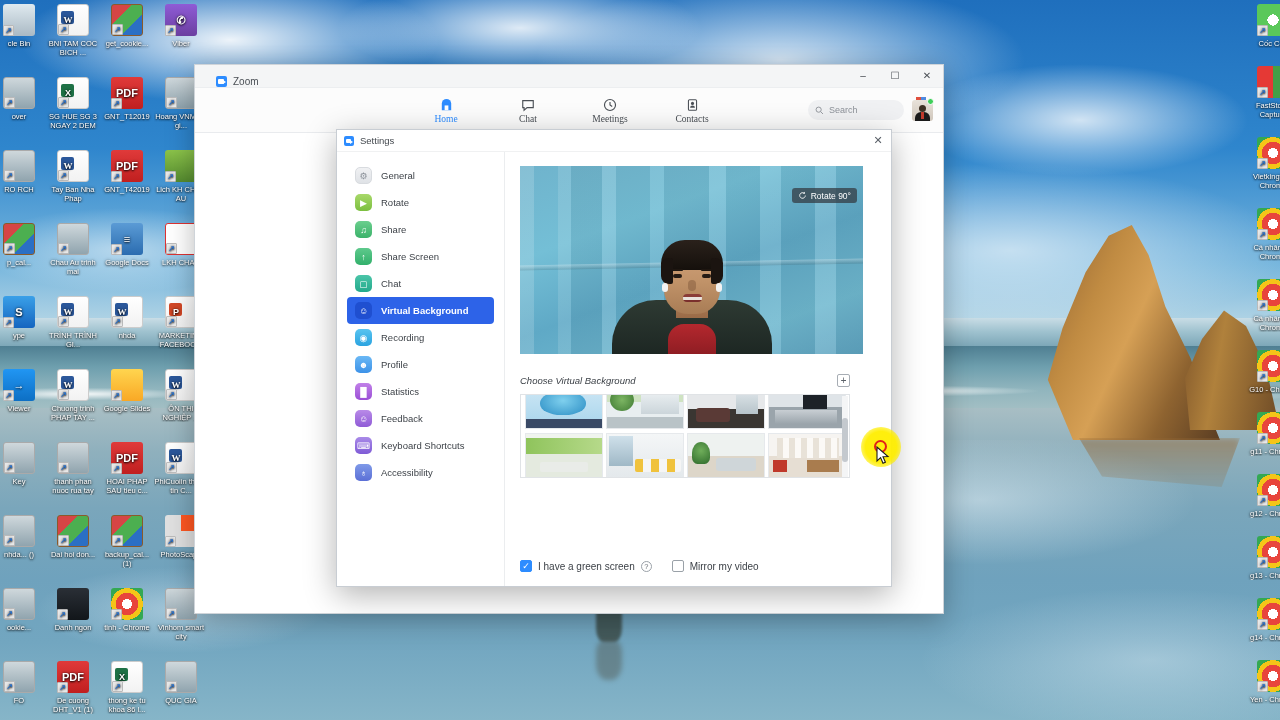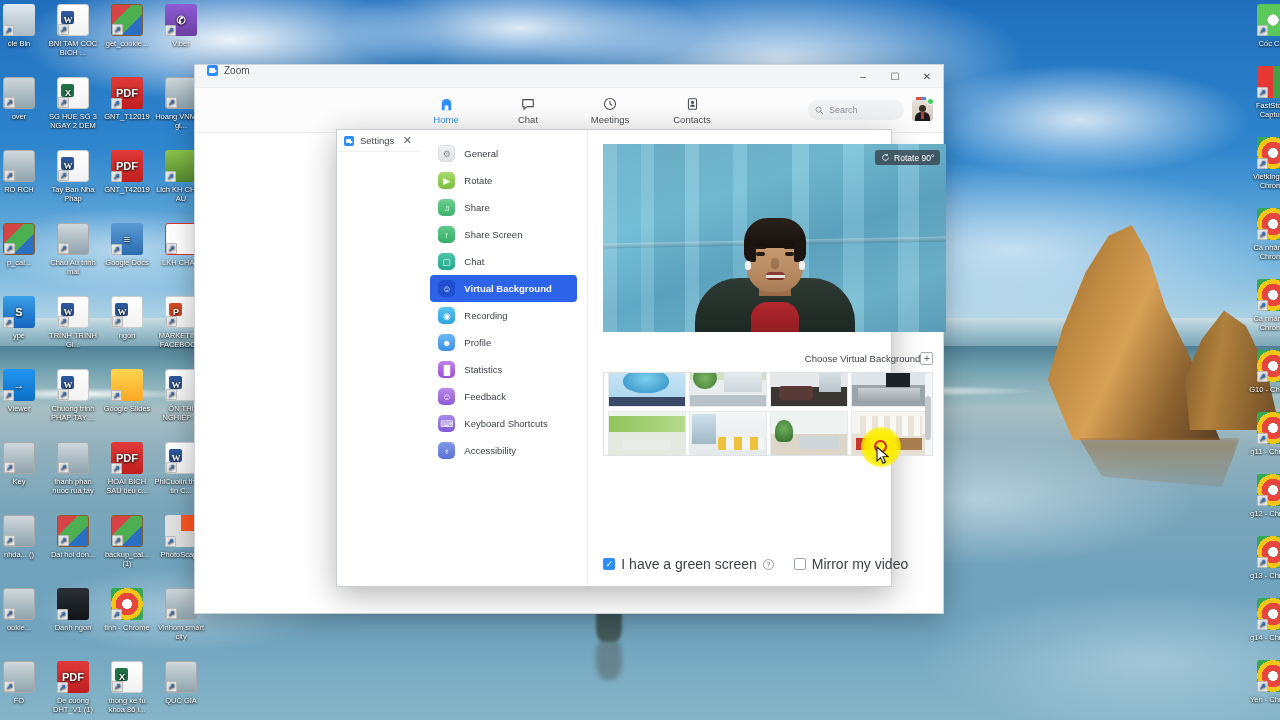--- a/index.html
+++ b/index.html
@@ -153,23 +153,23 @@
   
   #zoom-window {
     position: absolute; left: 194px; top: 64px;
     width: 750px; height: 550px;
     background: #fff;
     border: 1px solid #cfd4d9;
     box-shadow: 0 6px 26px rgba(0,0,0,.28);
   }
   .zw-titlebar {
     height: 23px; background: #f4f5f6;
-    display: flex; align-items: flex-start;
+    display: flex; align-items: flex-end;
     border-bottom: 1px solid #eceef0;
-    padding-left: 12px;
+    padding-left: 21px;
   }
   .zw-logo {
     width: 11px; height: 11px; background: #2d8cff; border-radius: 2px;
     margin-right: 6px; position: relative;
   }
   .zw-logo::after {
     content:""; position:absolute; left:2px; top:3px; width:6px; height:5px;
     background:#fff; border-radius:1px;
   }
   .zw-logo::before {
@@ -181,21 +181,21 @@
   .zw-winbtn {
     width: 32px; height: 23px; display: flex; align-items: center; justify-content: center;
     font-size: 10px; color: #4a4f55;
   }
 
   .zw-nav {
     height: 45px; background: #fcfcfc; border-bottom: 1px solid #e9ebee;
     display: flex; align-items: center; position: relative;
   }
   .zw-tabs { display: flex; gap: 26px; margin: 0 auto; }
-  .zw-tab { width: 56px; text-align: center; cursor: pointer; }
+  .zw-tab { width: 56px; text-align: center; cursor: pointer; font-family: Liberation Serif, serif; }
   .zw-tab .ticon { height: 17px; display:flex; align-items:center; justify-content:center; color:#4a4f55; }
   .zw-tab .tlabel { font-size: 9.5px; color: #4a4f55; margin-top: 1px; display:block; }
   .zw-tab.active .ticon, .zw-tab.active .tlabel { color: #2d8cff; }
   .zw-right { position: absolute; right: 10px; display: flex; align-items: center; gap: 8px; }
   .zw-search {
     width: 96px; height: 20px; background: #f0f1f3; border-radius: 10px;
     display: flex; align-items: center; padding: 0 7px; gap: 5px;
   }
   .zw-search .sph { font-size: 9px; color: #8d9299; }
   .zw-avatar {
@@ -210,21 +210,21 @@
   .zw-strip { position:absolute; right:7px; top:-3px; width:10px; height:3px;
               background: linear-gradient(90deg,#e04f3d 50%, #4f8ae0 50%); }
 
   
   #settings-dialog {
     position: absolute; left: 336px; top: 129px;
     width: 556px; height: 458px;
     background: #fff;
     border: 1px solid #c8cdd3;
     box-shadow: 0 8px 30px rgba(0,0,0,.3);
-    display: flex; flex-direction: row;
+    display: flex; flex-direction: column;
   }
   .sd-title {
     height: 22px; background: #fff; display: flex; align-items: center;
     padding-left: 7px; border-bottom: 1px solid #f0f1f2;
   }
   .sd-logo {
     width: 10px; height: 10px; background: #2d8cff; border-radius: 2px; margin-right: 6px;
     position: relative;
   }
   .sd-logo::after {
@@ -342,30 +342,30 @@
     position:absolute; left:71px; bottom:52px; width:19px; height:8px;
     background: linear-gradient(#8a3c38 0 40%, #e8e2dd 40% 70%, #7a2f2c 70%);
     border-radius: 9px;
   }
   .vp-earbudL, .vp-earbudR {
     position:absolute; bottom:62px; width:6px; height:9px; background:#f2f2f2; border-radius:3px;
   }
   .vp-earbudL { left:50px; } .vp-earbudR { left:104px; }
 
   .rotate-btn {
-    position:absolute; right:6px; top:6px; height:15px;
+    position:absolute; right:6px; top:22px; height:15px;
     background: rgba(50,55,62,.72); color:#fff;
     font-size: 8.5px; border-radius: 3px;
     display:flex; align-items:center; gap:4px; padding: 0 6px; cursor:pointer;
   }
 
   
   .choose-row {
-    display:flex; align-items:center; justify-content:flex-end;
-    margin-top: 20px; margin-bottom: 7px; width: 330px;
+    display:flex; align-items:center; justify-content:space-between;
+    margin-top: 20px; margin-bottom: 7px; width: 330px; font-style: italic;
   }
   .choose-label { font-size: 9.5px; color: #3d4248; }
   .add-btn {
     width: 13px; height: 13px; border: 1px solid #a7adb4; border-radius: 2px;
     display:flex; align-items:center; justify-content:center;
     font-size: 10px; color:#5a6068; cursor:pointer; line-height:1;
   }
 
   .thumb-wrap {
     width: 330px; height: 84px;
@@ -435,21 +435,21 @@
   .sd-options {
     position:absolute; left:15px; bottom:14px;
     display:flex; align-items:center; gap: 20px;
   }
   .opt { display:flex; align-items:center; gap:6px; cursor:pointer; }
   .cb {
     width: 12px; height: 12px; border:1px solid #9aa1a8; border-radius:2px; background:#fff;
     display:flex; align-items:center; justify-content:center;
   }
   .cb.checked { background:#2d8cff; border-color:#2d8cff; color:#fff; font-size:9px; line-height:1; }
-  .opt-label { font-size: 14px; color:#3d4248; }
+  .opt-label { font-size: 10px; color:#3d4248; }
   .help-icon {
     width: 11px; height: 11px; border-radius:50%; border:1px solid #9aa1a8;
     display:flex; align-items:center; justify-content:center;
     font-size:7.5px; color:#6b7178; cursor:pointer;
   }
 
   
   #click-highlight {
     position:absolute; left:861px; top:427px; width:40px; height:40px;
     background: radial-gradient(circle, rgba(255,238,0,.95) 0 55%, rgba(255,238,0,.55) 75%, rgba(255,238,0,0) 100%);
@@ -594,21 +594,21 @@
           <span class="t">W</span>
           <span class="shortcut-arrow">↗</span>
         </div>
         <span class="lbl">TRÌNH TRÌNH GI...</span>
       </div>
       <div class="dicon">
         <div class="glyph g-word">
           <span class="t">W</span>
           <span class="shortcut-arrow">↗</span>
         </div>
-        <span class="lbl">ngon</span>
+        <span class="lbl">nhda</span>
       </div>
       <div class="dicon">
         <div class="glyph g-ppt">
           <span class="t">P</span>
           <span class="shortcut-arrow">↗</span>
         </div>
         <span class="lbl">MARKETING FACEBOO...</span>
       </div>
       <div class="dicon">
         <div class="glyph g-teamv">
@@ -647,21 +647,21 @@
         <div class="glyph g-img">
           <span class="shortcut-arrow">↗</span>
         </div>
         <span class="lbl">thanh phan nuoc rua tay</span>
       </div>
       <div class="dicon">
         <div class="glyph g-pdf">
           <span class="t">PDF</span>
           <span class="shortcut-arrow">↗</span>
         </div>
-        <span class="lbl">HOAI BICH SAU tieu c...</span>
+        <span class="lbl">HOAI PHAP SAU tieu c...</span>
       </div>
       <div class="dicon">
         <div class="glyph g-word">
           <span class="t">W</span>
           <span class="shortcut-arrow">↗</span>
         </div>
         <span class="lbl">PhiCuoiin thông tin C...</span>
       </div>
       <div class="dicon">
         <div class="glyph g-img">

